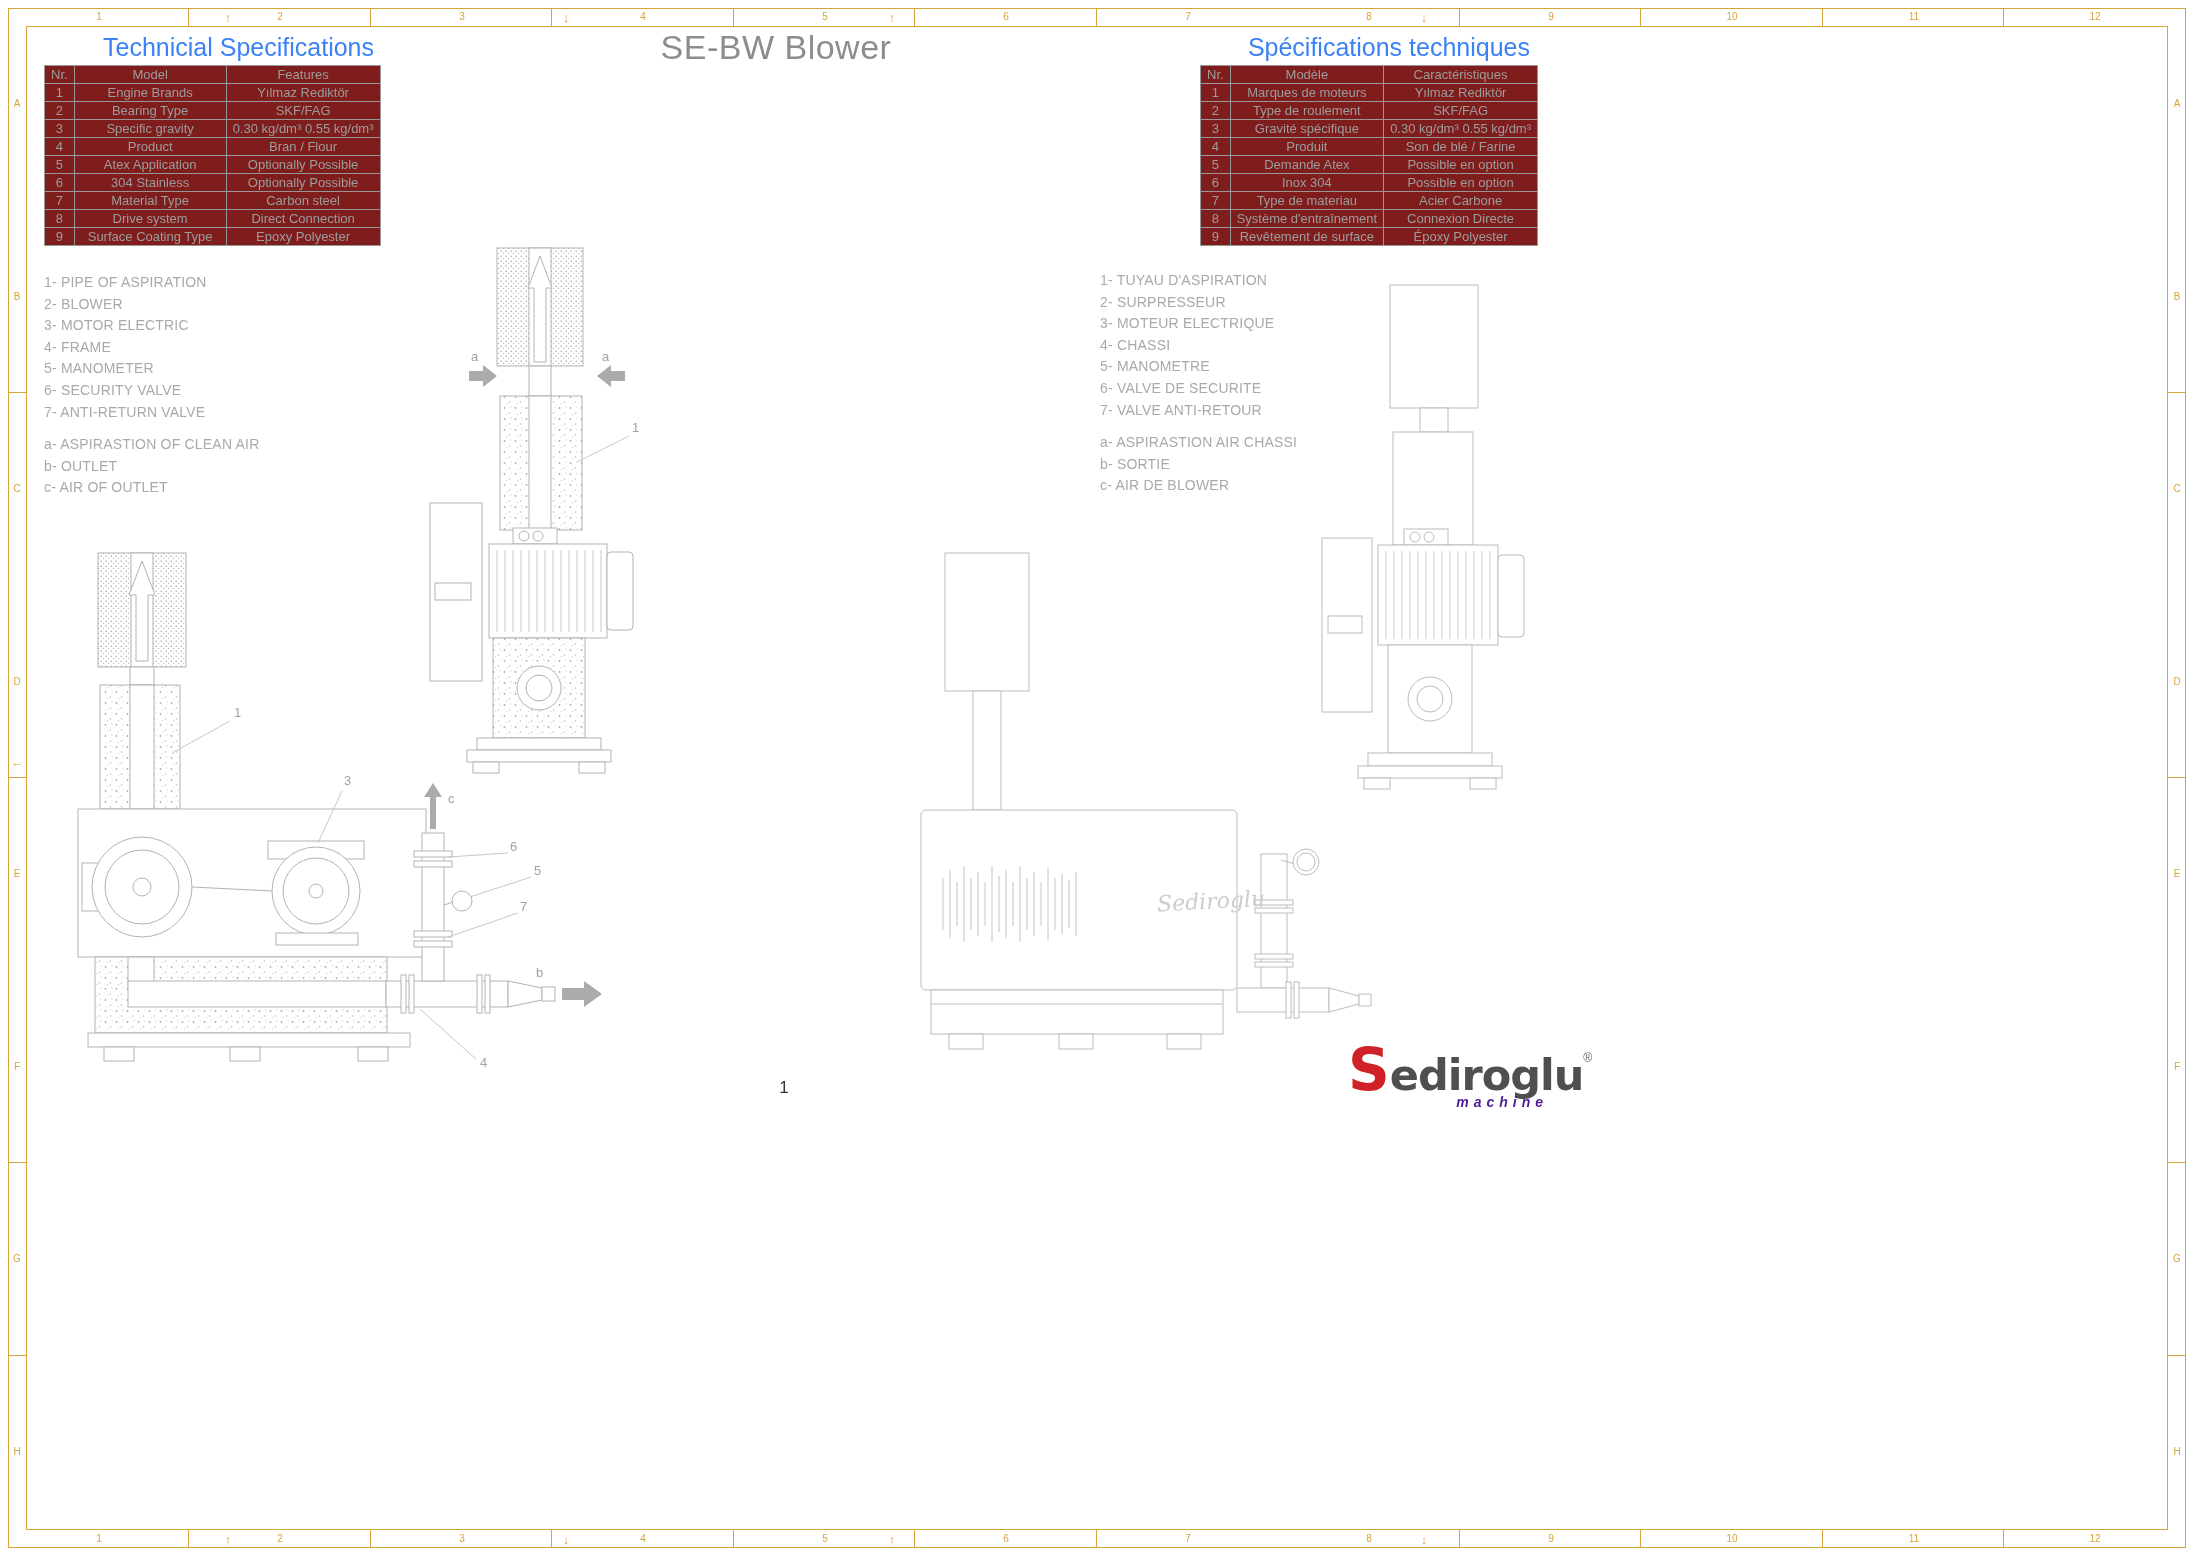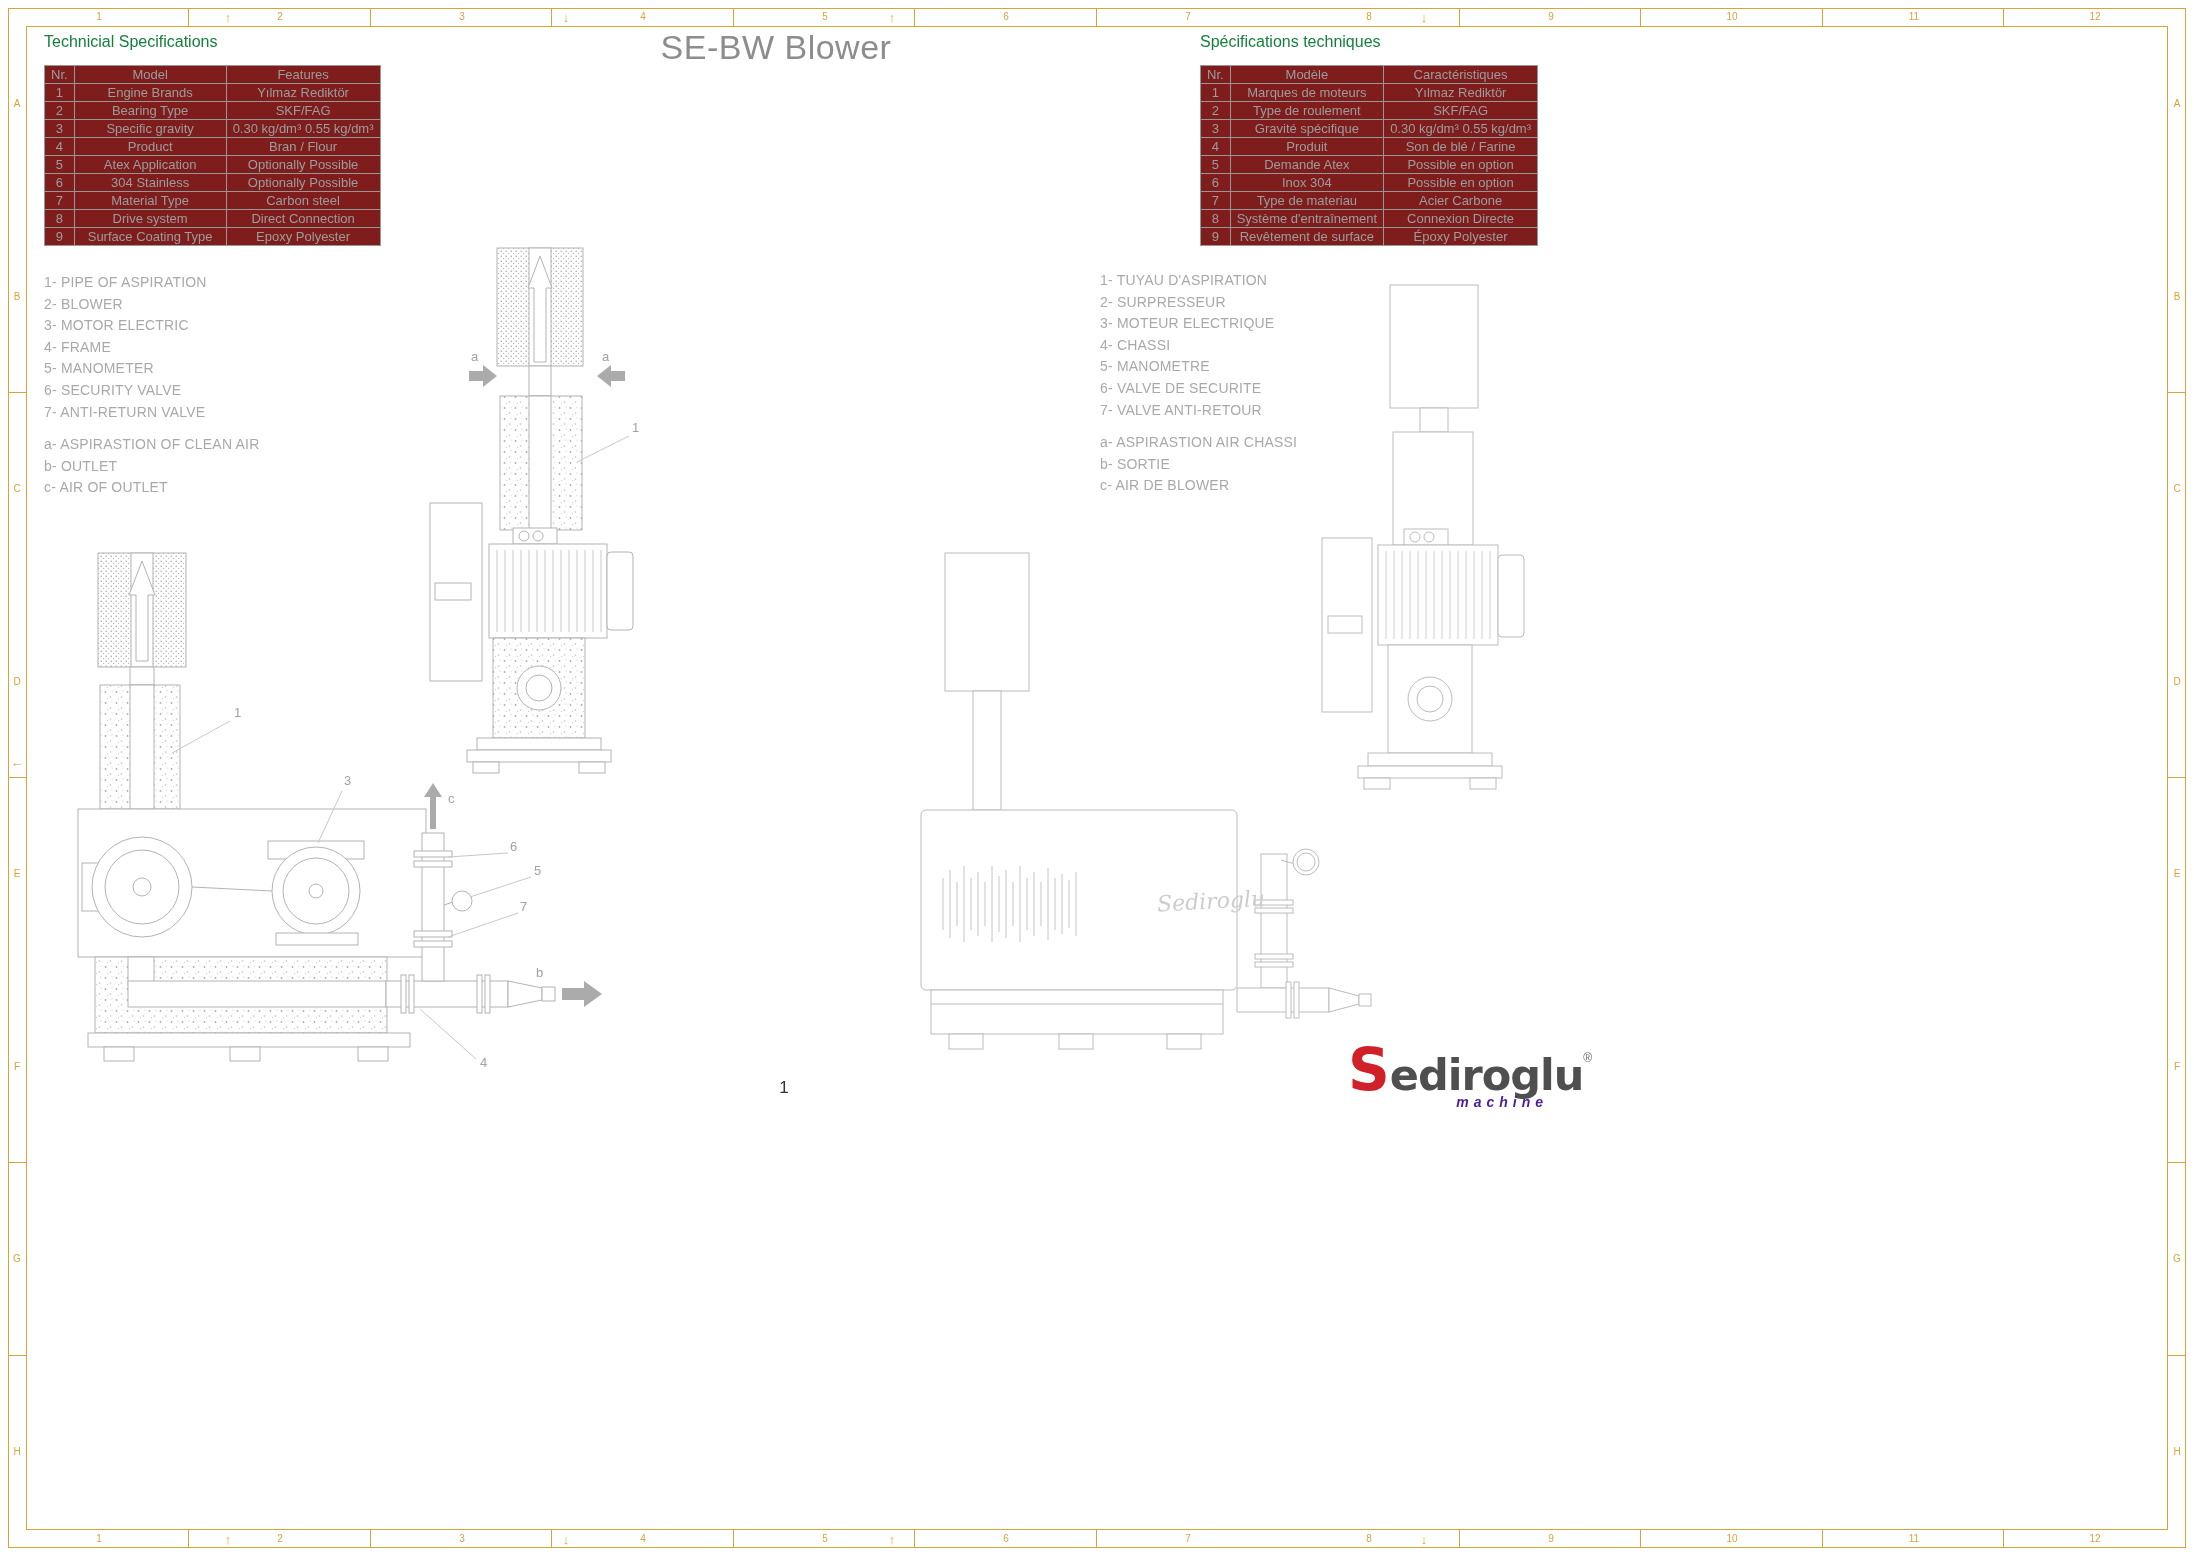--- a/index.html
+++ b/index.html
@@ -23,21 +23,21 @@
     background:repeating-linear-gradient(to bottom, transparent 0 191.5px, #d7a43a 191.5px 192.5px); }
   .band-right  { left:2168px; top:8px; width:18px; height:1540px;
     background:repeating-linear-gradient(to bottom, transparent 0 191.5px, #d7a43a 191.5px 192.5px); }
   .rnum, .rlet, .fmark { position:absolute; color:#d7a43a; font-size:10px;
     transform:translate(-50%,-50%); line-height:1; }
   .fmark { font-size:13px; }
 
   
   .page-title { position:absolute; left:576px; top:28px; width:400px; text-align:center;
     font-size:34px; color:#8d8d8d; letter-spacing:0.5px; }
-  .sec-title  { position:absolute; font-size:16px; color:#15803d; text-align:left; width:330px; }
+  .sec-title  { position:absolute; font-size:25px; color:#3b82f6; text-align:right; width:330px; }
   .sec-title.left  { left:44px;   top:33px; }
   .sec-title.right { left:1200px; top:33px; }
 
   
   table.spec { position:absolute; border-collapse:collapse; background:#7f1d1d; }
   table.spec.left  { left:44px;   top:65px; }
   table.spec.right { left:1200px; top:65px; }
   table.spec th, table.spec td {
     border:1px solid #979797; font-weight:normal; font-size:13px; color:#9c9c9c;
     height:17px; line-height:17px; padding:0 6px; white-space:nowrap;text-align:center; }

